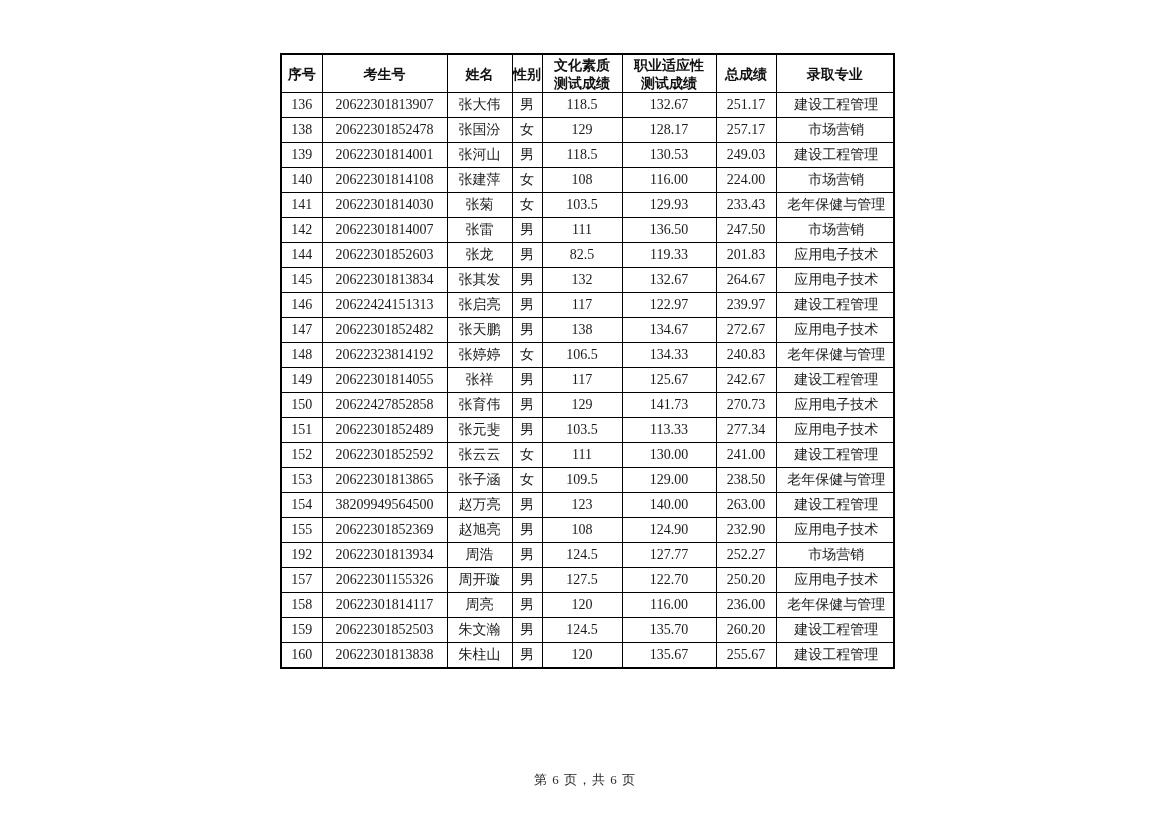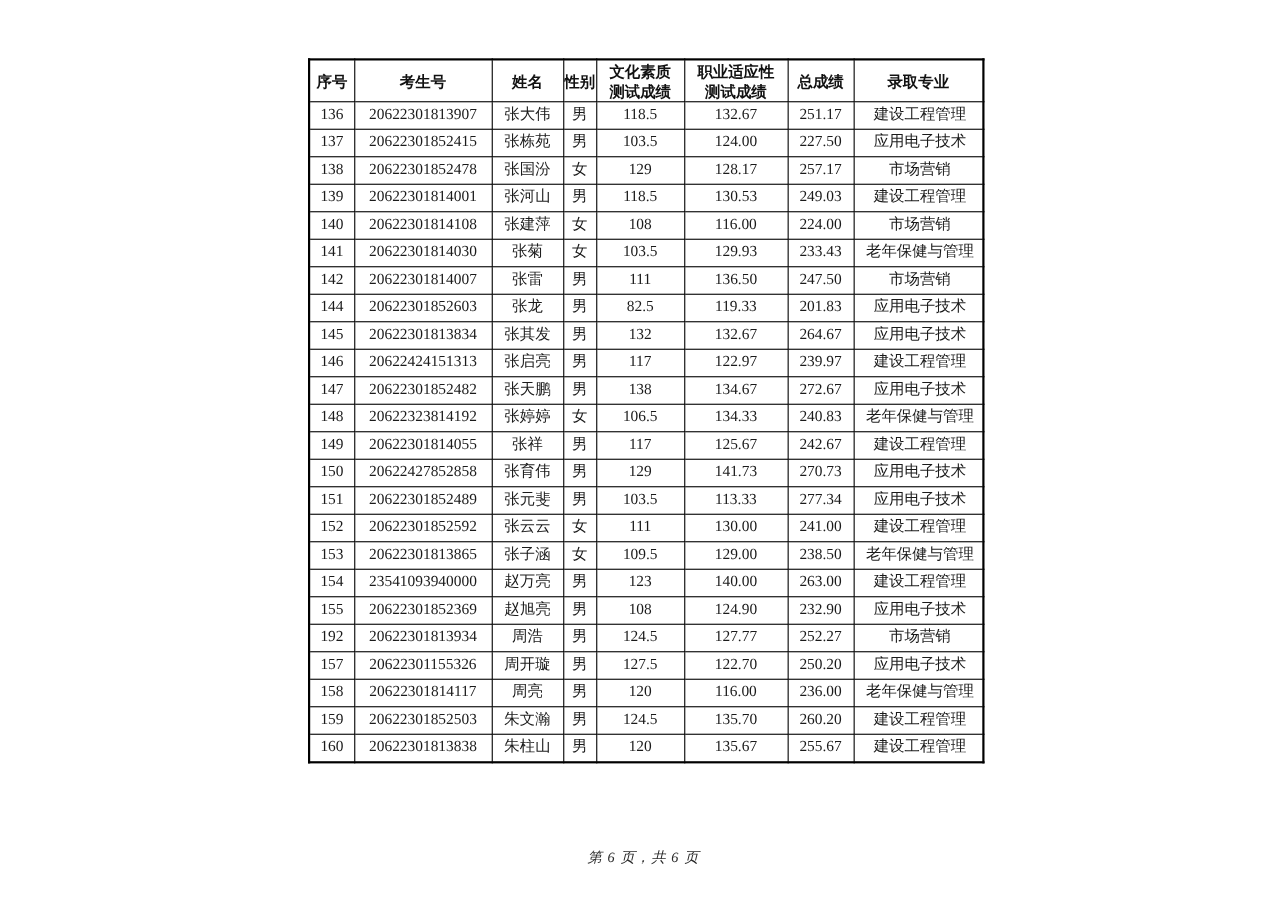--- a/index.html
+++ b/index.html
@@ -68,21 +68,20 @@
   }
   .footer {
     position: absolute;
     left: 0;
     top: 771px;
     width: 1170px;
     text-align: center;
     font-size: 13px;
     letter-spacing: 1px;
     color: #2a2a2a;
-    font-style: italic;
   }
 </style>
 </head>
 <body>
 
 <div class="page">
 
   <table class="results">
     <colgroup>
       <col class="w-index">
@@ -113,30 +112,20 @@
           <td class="col-index">136</td>
           <td class="col-candidate_no">20622301813907</td>
           <td class="col-name">张大伟</td>
           <td class="col-gender">男</td>
           <td class="col-culture_score">118.5</td>
           <td class="col-aptitude_score">132.67</td>
           <td class="col-total_score">251.17</td>
           <td class="col-major">建设工程管理</td>
         </tr>
         <tr>
-          <td class="col-index">137</td>
-          <td class="col-candidate_no">20622301852415</td>
-          <td class="col-name">张栋苑</td>
-          <td class="col-gender">男</td>
-          <td class="col-culture_score">103.5</td>
-          <td class="col-aptitude_score">124.00</td>
-          <td class="col-total_score">227.50</td>
-          <td class="col-major">应用电子技术</td>
-        </tr>
-        <tr>
           <td class="col-index">138</td>
           <td class="col-candidate_no">20622301852478</td>
           <td class="col-name">张国汾</td>
           <td class="col-gender">女</td>
           <td class="col-culture_score">129</td>
           <td class="col-aptitude_score">128.17</td>
           <td class="col-total_score">257.17</td>
           <td class="col-major">市场营销</td>
         </tr>
         <tr>
@@ -274,21 +263,21 @@
           <td class="col-candidate_no">20622301813865</td>
           <td class="col-name">张子涵</td>
           <td class="col-gender">女</td>
           <td class="col-culture_score">109.5</td>
           <td class="col-aptitude_score">129.00</td>
           <td class="col-total_score">238.50</td>
           <td class="col-major">老年保健与管理</td>
         </tr>
         <tr>
           <td class="col-index">154</td>
-          <td class="col-candidate_no">23541093940000</td>
+          <td class="col-candidate_no">38209949564500</td>
           <td class="col-name">赵万亮</td>
           <td class="col-gender">男</td>
           <td class="col-culture_score">123</td>
           <td class="col-aptitude_score">140.00</td>
           <td class="col-total_score">263.00</td>
           <td class="col-major">建设工程管理</td>
         </tr>
         <tr>
           <td class="col-index">155</td>
           <td class="col-candidate_no">20622301852369</td>

